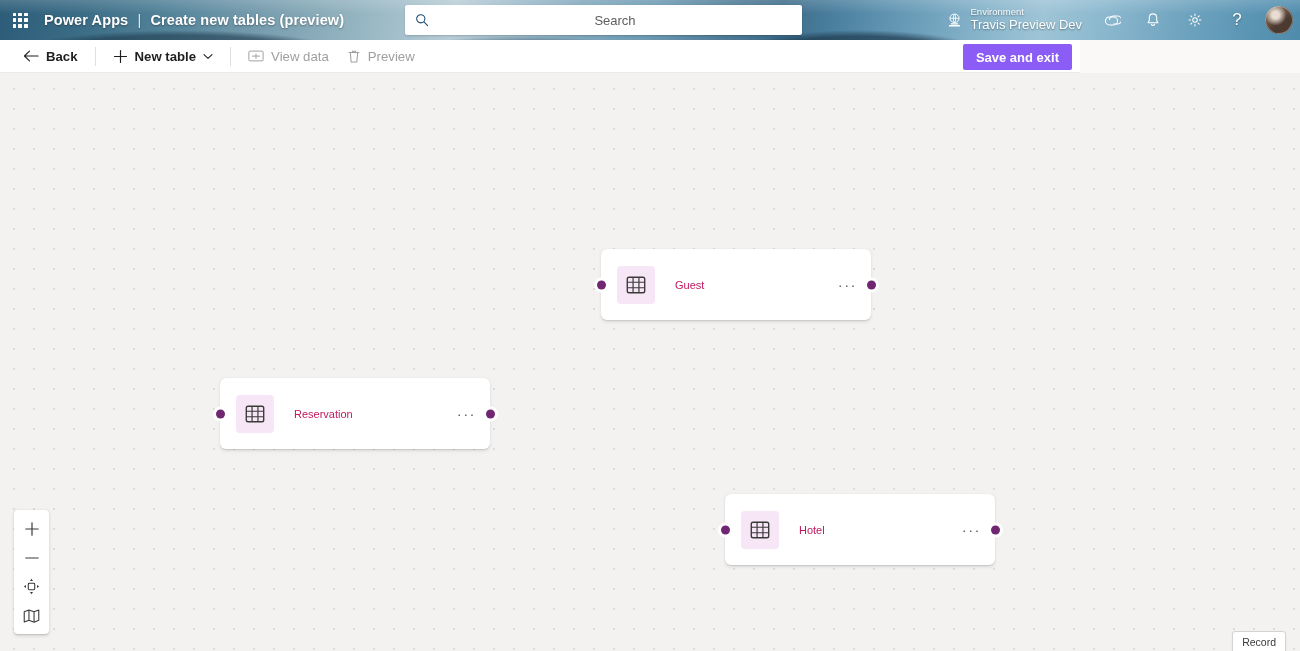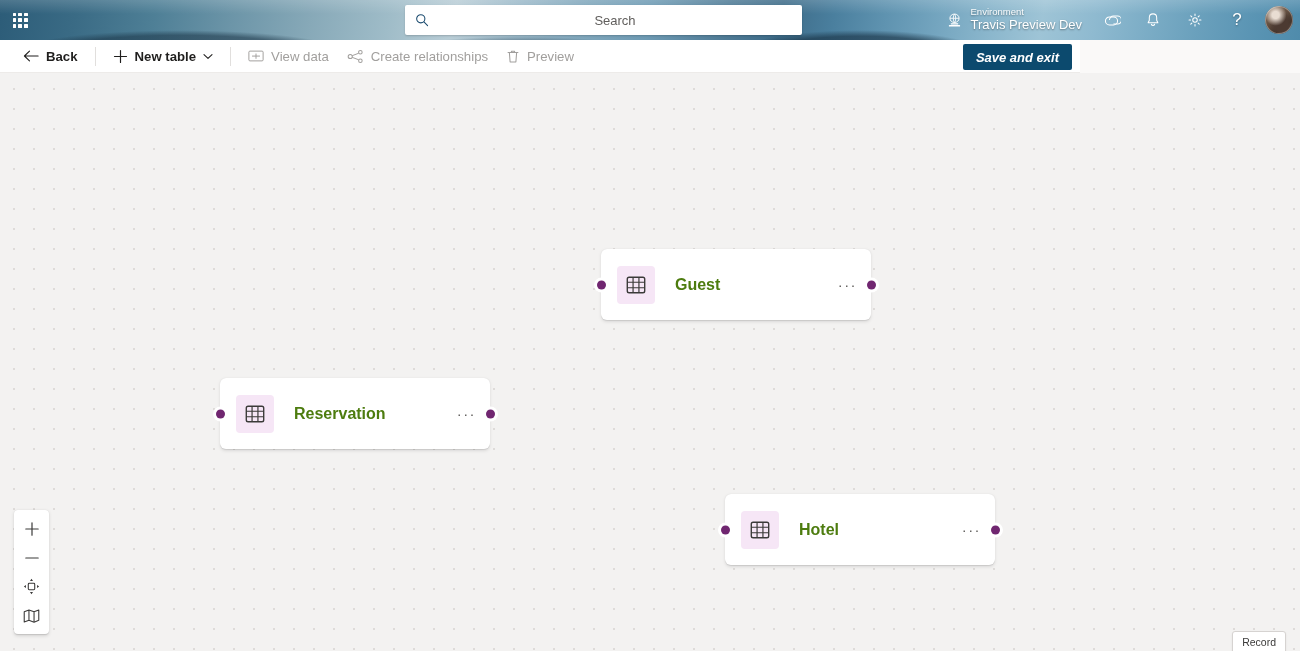--- a/index.html
+++ b/index.html
@@ -150,26 +150,26 @@
   }
   .cmd .ci { display: flex; align-items: center; margin-right: 7px; }
   .cmd .chev { margin-left: 7px; display: flex; align-items: center; }
   .cmd.disabled { color: #a19f9d; cursor: default; }
   .cmdsep {
     width: 1px; height: 19px; background: #e1dfdd; margin: 0 8px;
   }
   .btn-save {
     position: absolute; right: 8px; top: 4px;
     height: 26px; padding: 0 13px;
-    background: #0c4a6e; color: #fff;
+    background: #8b5cf6; color: #fff;
     border: 0; border-radius: 2px;
     font-family: "Liberation Sans", sans-serif;
     font-size: 13px; font-weight: bold;
     cursor: pointer;
-    display: flex; align-items: center; font-style: italic;
+    display: flex; align-items: center;
   }
 
   
   .canvas {
     position: relative;
     width: 1300px; height: 578px;
     background-color: #f3f2f1;
     background-image: radial-gradient(circle, #dedbd9 1.1px, transparent 1.2px);
     background-size: 20px 20px;
     background-position: 4px 6px;
@@ -186,22 +186,22 @@
     cursor: pointer;
   }
   .node-icon {
     width: 38px; height: 38px;
     background: #f6e6f6;
     border-radius: 4px;
     display: flex; align-items: center; justify-content: center;
     flex: 0 0 auto;
   }
   .node-name {
-    font-size: 16px; font-weight: bold;
-    color: #4d7c0f;
+    font-size: 11px; font-weight: normal;
+    color: #be185d;
     margin-left: 20px;
     white-space: nowrap;
     flex: 1 1 auto;
   }
   .node-more {
     flex: 0 0 auto;
     color: #605e5c;
     font-size: 15px;
     letter-spacing: 1.4px;
     line-height: 1;
@@ -263,20 +263,25 @@
         <i></i>
         <i></i>
         <i></i>
         <i></i>
         <i></i>
         <i></i>
         <i></i>
     </div>
   </div>
 
+  <div class="brand">
+    <span>Power Apps</span>
+    <span class="sep">|</span>
+    <span>Create new tables (preview)</span>
+  </div>
 
   <div class="searchwrap">
     <div class="searchbox">
       <svg width="14" height="14" viewBox="0 0 16 16">
         <circle cx="6.6" cy="6.6" r="4.7" fill="none" stroke="#1a4a6e" stroke-width="1.2"></circle>
         <line x1="10.2" y1="10.2" x2="14.4" y2="14.4" stroke="#1a4a6e" stroke-width="1.2" stroke-linecap="round"></line>
       </svg>
       <input type="text" placeholder="Search" style="">
     </div>
   </div>
@@ -358,31 +363,20 @@
   <div class="cmd disabled">
     <span class="ci">
       <svg width="16" height="14" viewBox="0 0 18 15">
         <rect x="1" y="2" width="16" height="11" rx="1.2" fill="none" stroke="#a19f9d" stroke-width="1.1"></rect>
         <path d="M5 7.6h8M9 5.2v5" stroke="#a19f9d" stroke-width="1.1" stroke-linecap="round"></path>
       </svg>
     </span>
     <span>View data</span>
   </div>
 
-  <div class="cmd disabled">
-    <span class="ci">
-      <svg width="17" height="15" viewBox="0 0 18 16">
-        <circle cx="3.4" cy="8" r="2.2" fill="none" stroke="#a19f9d" stroke-width="1.1"></circle>
-        <circle cx="14.2" cy="3.4" r="1.9" fill="none" stroke="#a19f9d" stroke-width="1.1"></circle>
-        <circle cx="14.2" cy="12.6" r="1.9" fill="none" stroke="#a19f9d" stroke-width="1.1"></circle>
-        <path d="M5.5 7.1l6.9-2.6M5.5 8.9l6.9 2.6" stroke="#a19f9d" stroke-width="1.05"></path>
-      </svg>
-    </span>
-    <span>Create relationships</span>
-  </div>
 
   <div class="cmd disabled">
     <span class="ci">
       <svg width="14" height="15" viewBox="0 0 15 16">
         <path d="M2.2 3.6h10.6M5.8 3.6V2.3h3.4v1.3M3.6 3.6l.8 10.2h6.2l.8-10.2" fill="none" stroke="#a19f9d" stroke-width="1.1" stroke-linecap="round" stroke-linejoin="round"></path>
       </svg>
     </span>
     <span>Preview</span>
   </div>
 

